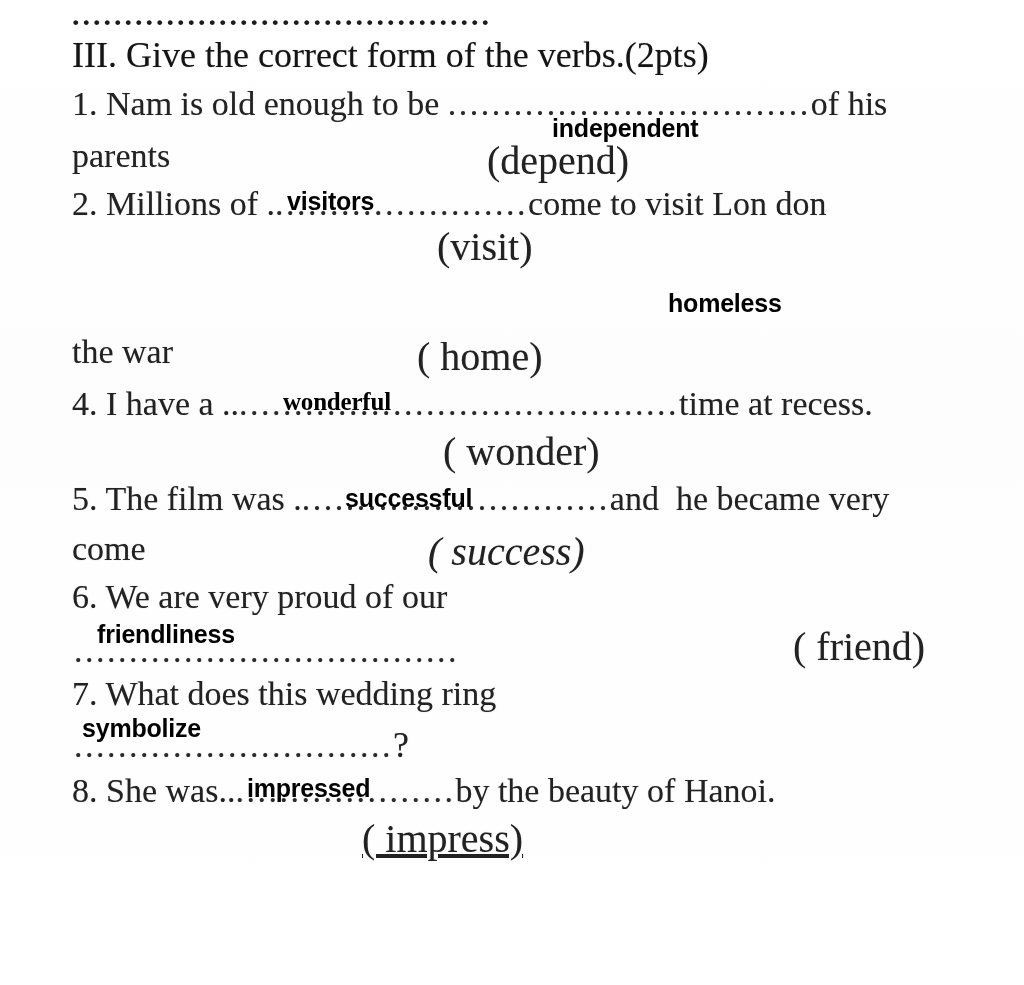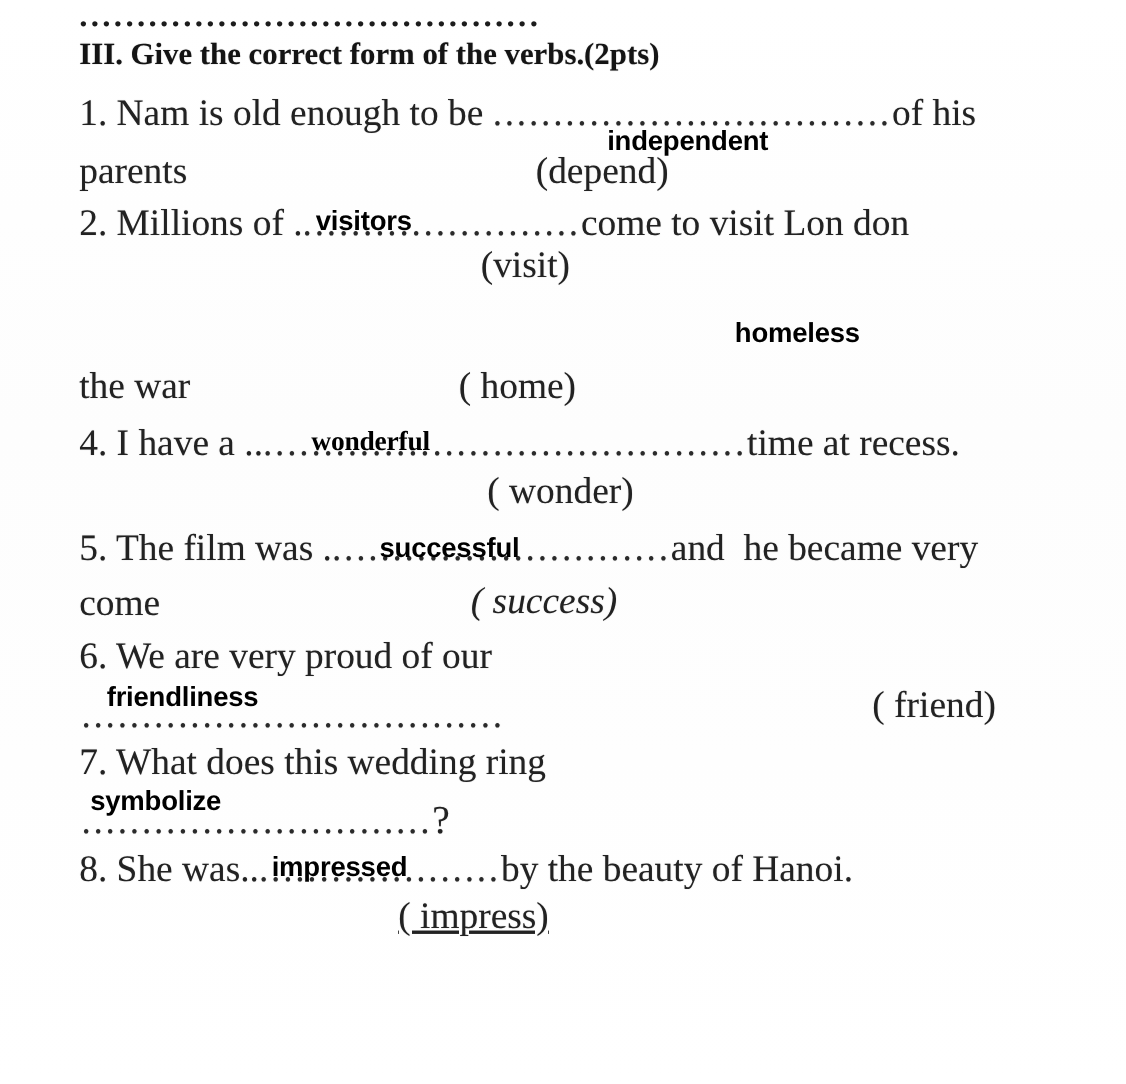--- a/index.html
+++ b/index.html
@@ -35,39 +35,39 @@
     font-size: 30px;
     font-weight: bold;
     letter-spacing: 3px;
     color: #1c1c1c;
     white-space: pre;
   }
   .title {
     position: absolute;
     left: 72px;
     top: 34px;
-    font-size: 28px;
-    font-weight: bold;
+    font-size: 36px;
+    font-weight: normal;
     color: #141414;
     white-space: pre;
     text-shadow: 0 0 1px rgba(30,30,30,0.4);
   }
   .answer {
     position: absolute;
     font-family: "Liberation Sans", sans-serif;
     font-weight: bold;
     font-size: 25px;
     letter-spacing: -0.2px;
     color: #000000;
     white-space: pre;
     z-index: 3;
   }
   .hint {
     position: absolute;
-    font-size: 34px;
+    font-size: 40px;
     white-space: pre;
     color: #222222;
     text-shadow: 0 0 1px rgba(60,60,60,0.35);
   }
   .qmark {
     font-size: 36px;
     letter-spacing: 0;
   }
 </style>
 </head>

